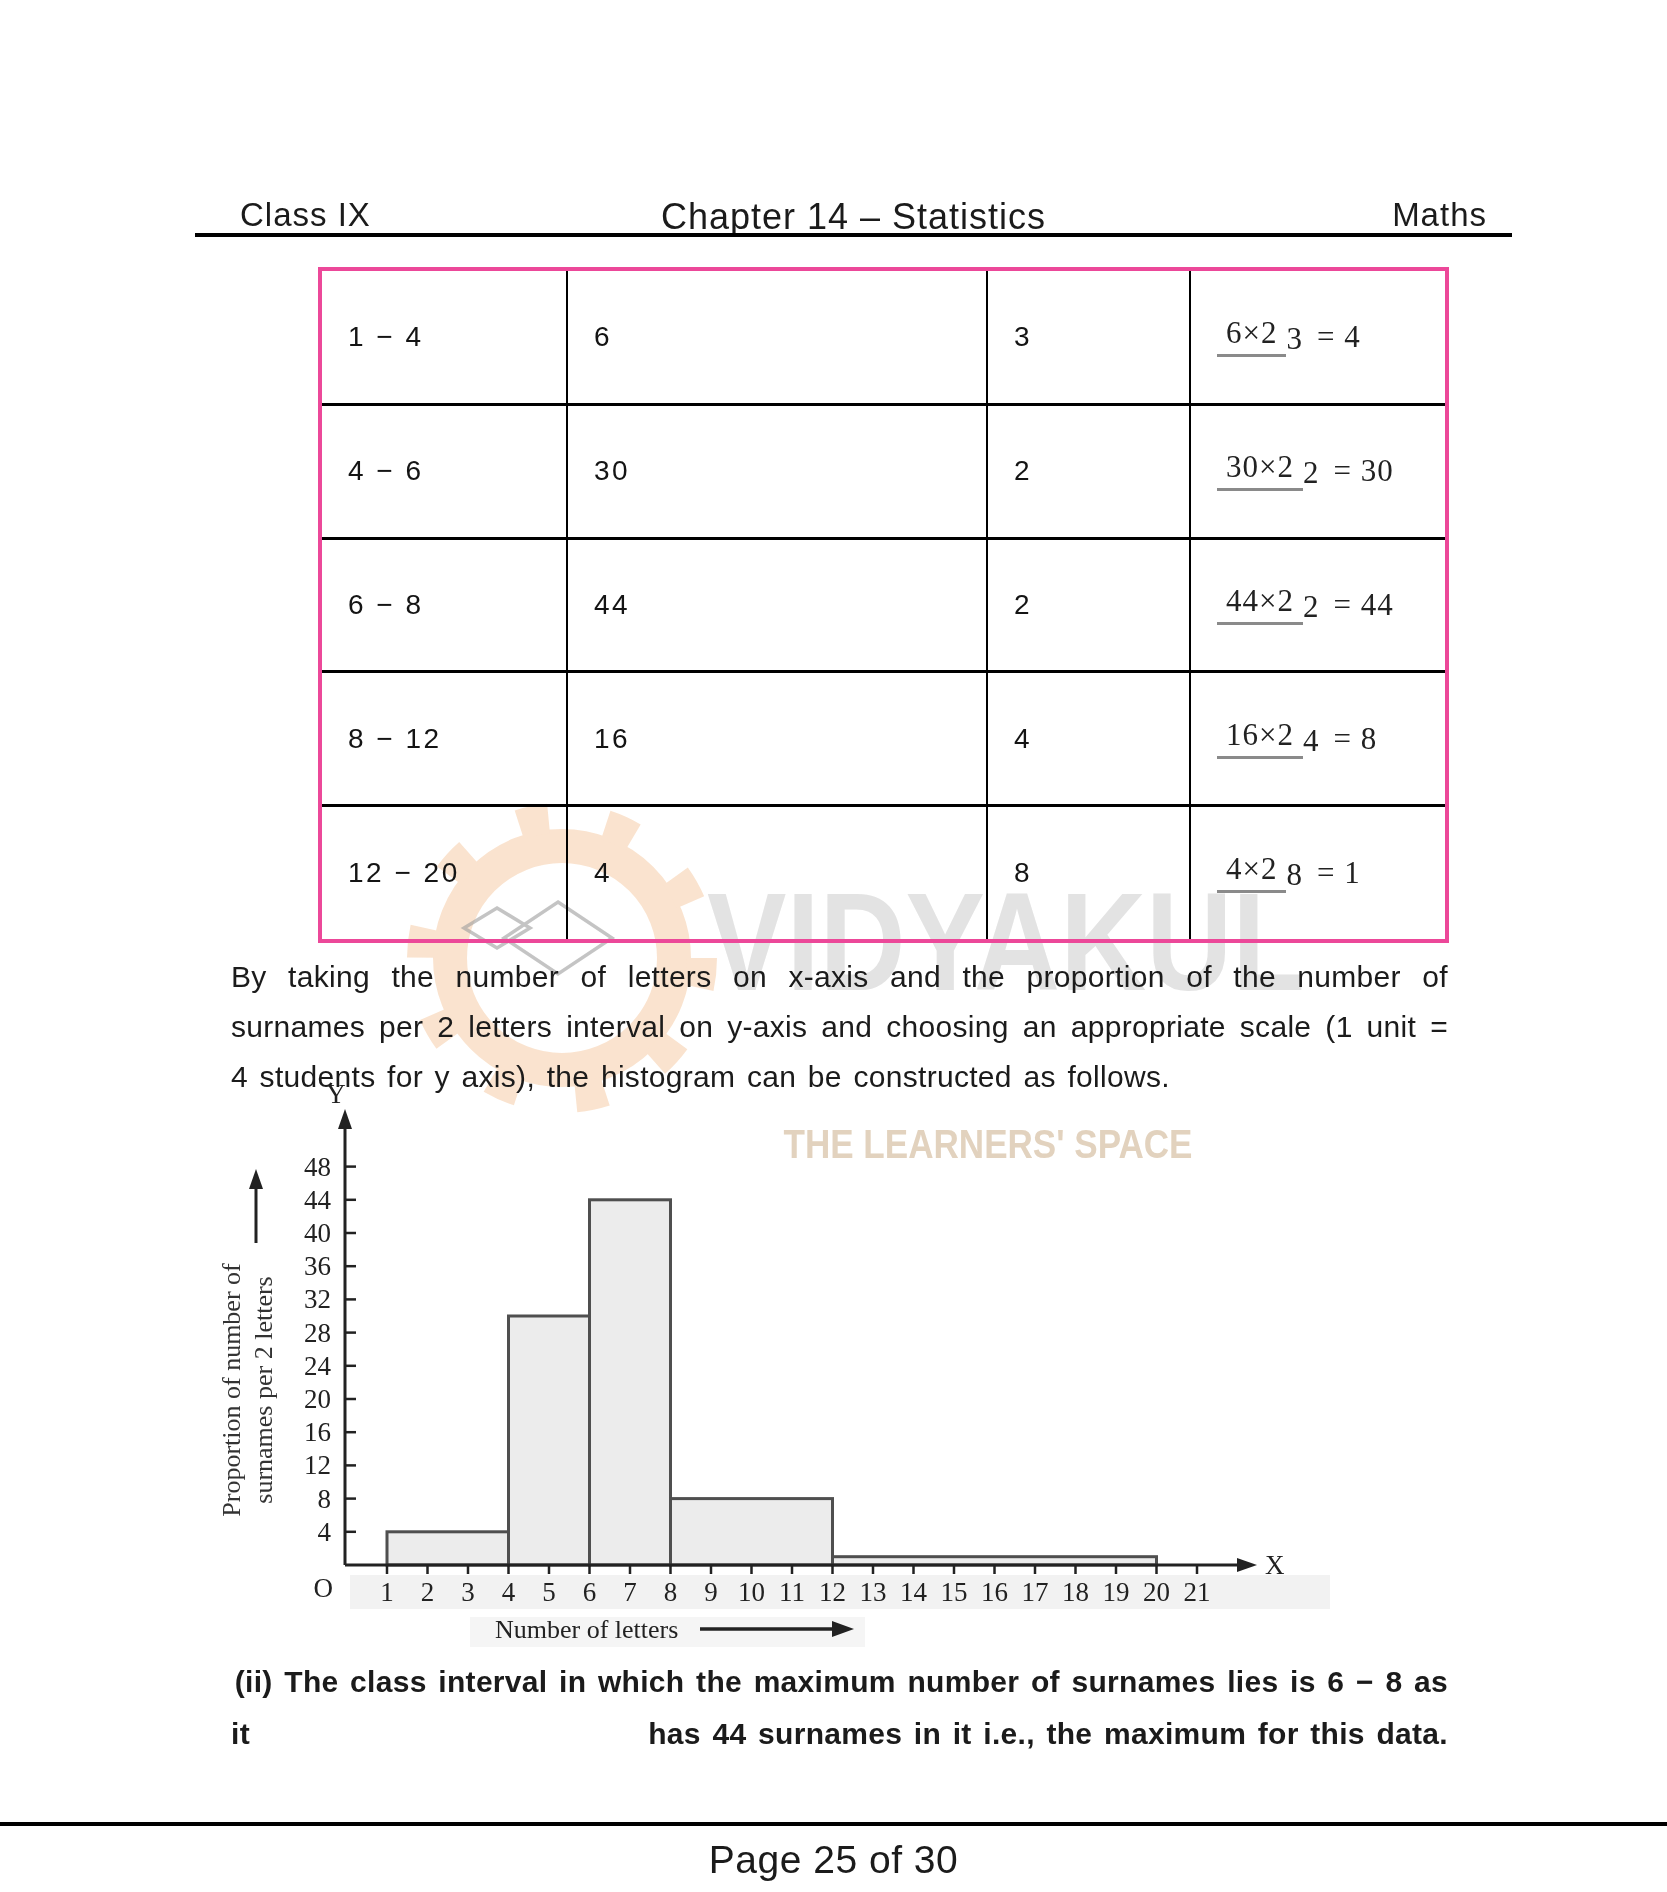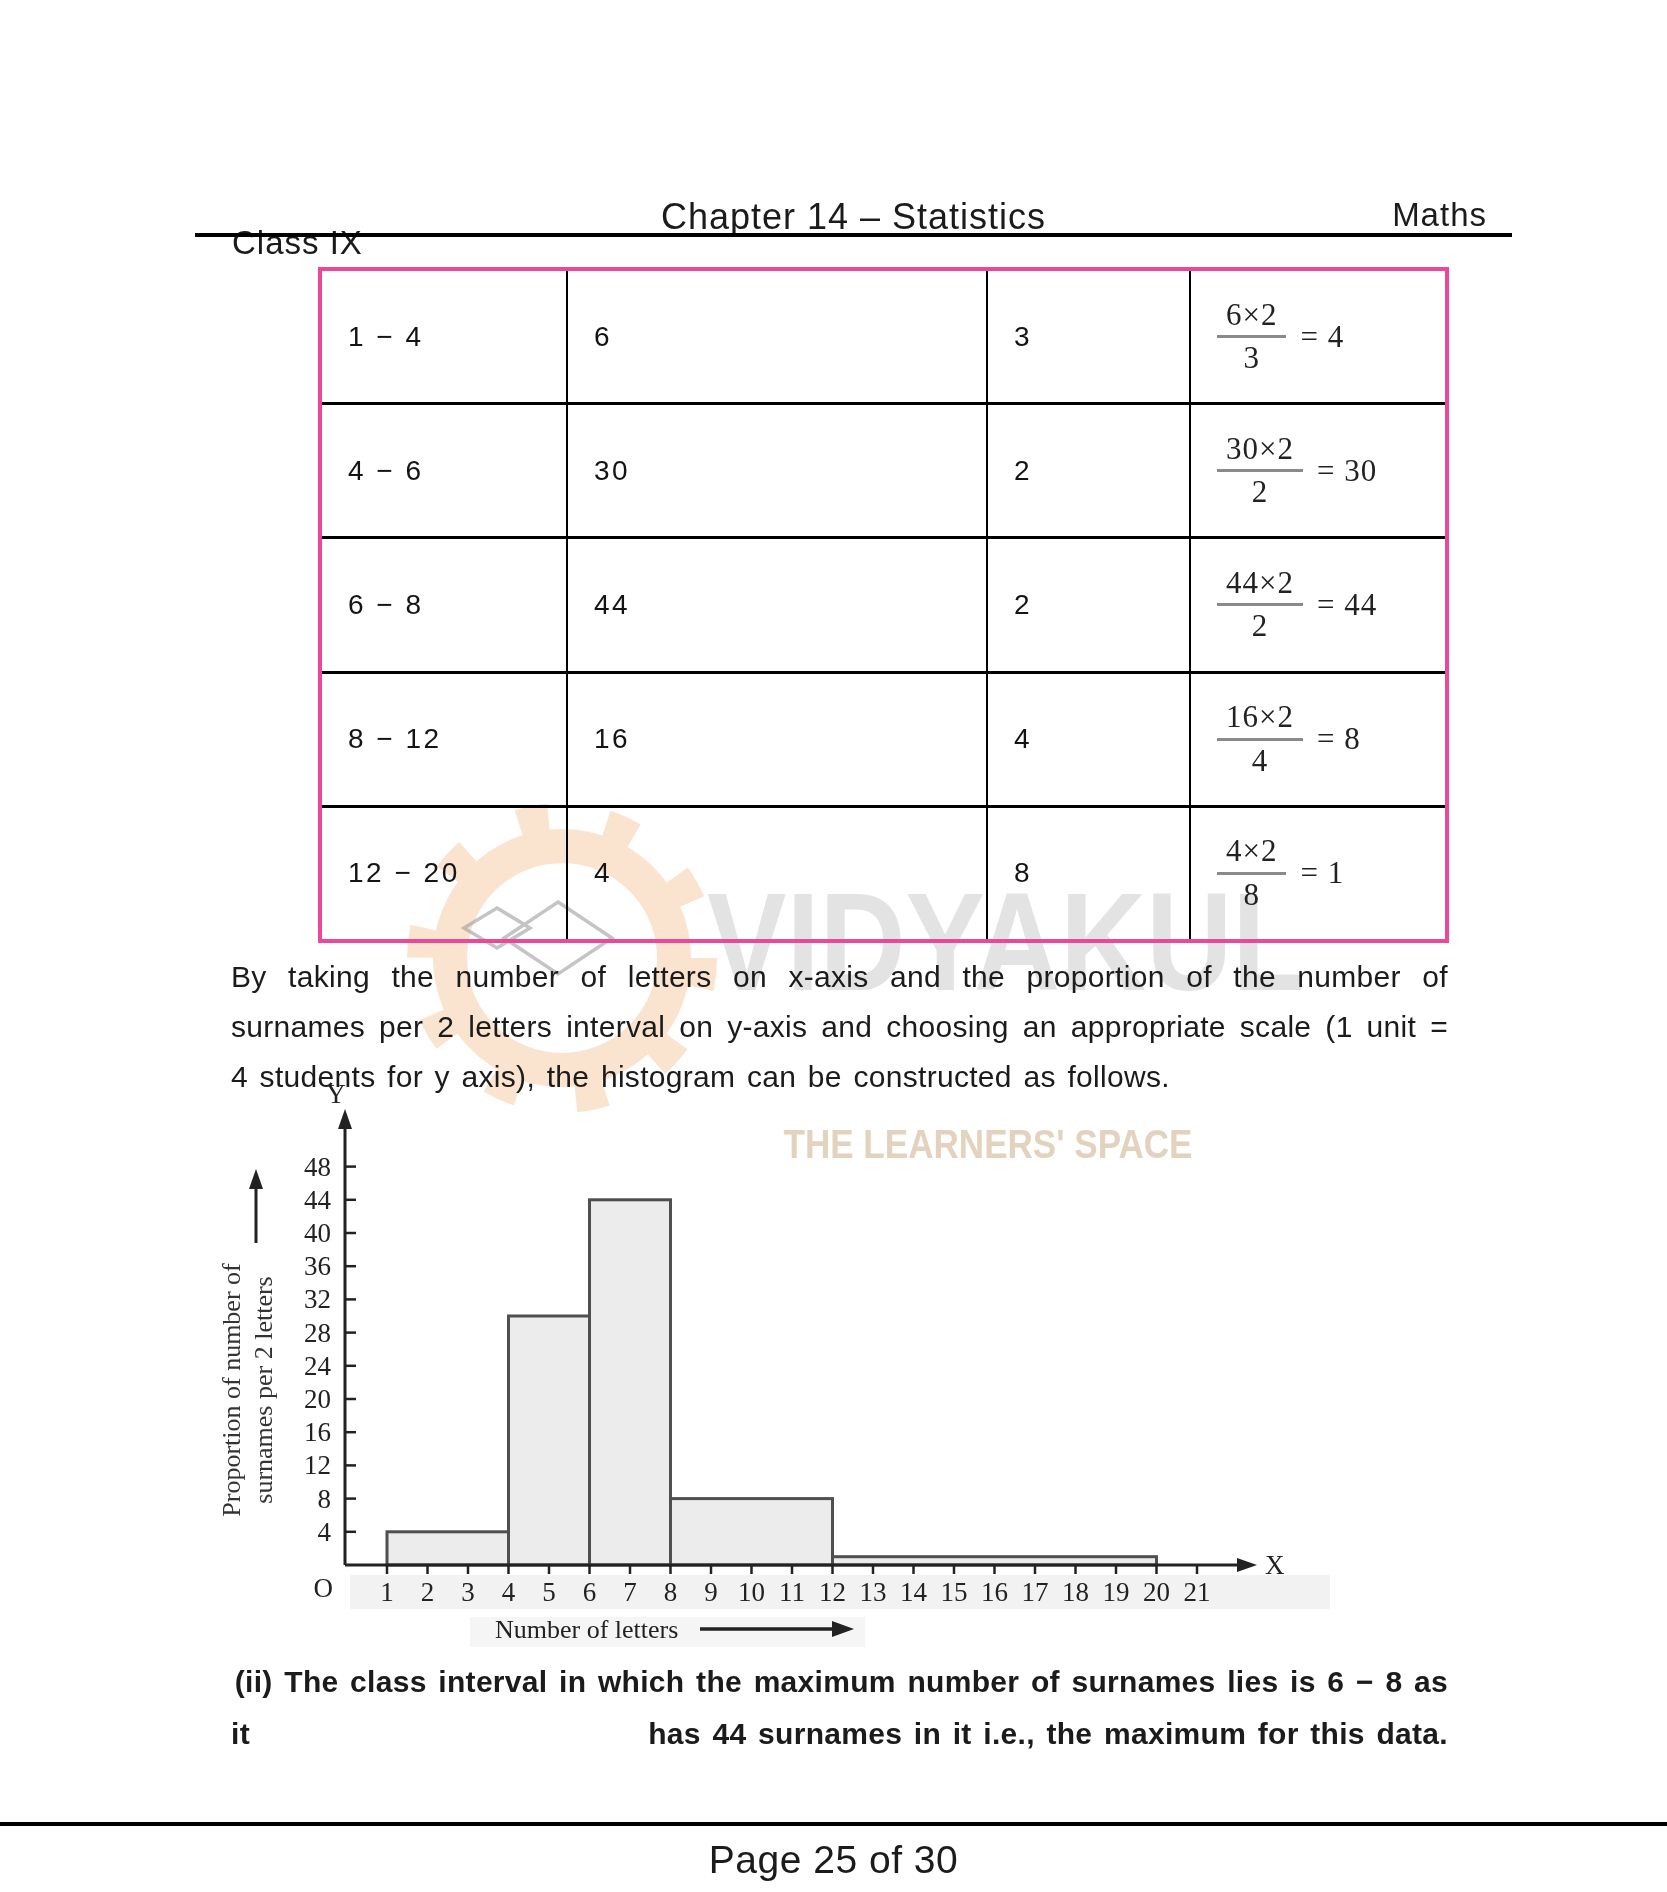--- a/index.html
+++ b/index.html
@@ -2,38 +2,38 @@
 <html><head>
 <meta charset="utf-8">
 <style>
   html,body{margin:0;padding:0;background:#888;}
   .page{
     position:relative;width:1667px;height:1892px;background:#ffffff;
     font-family:"Liberation Sans",sans-serif;color:#1b1b1b;overflow:hidden;margin:0 auto;
   }
   .abs{position:absolute;}
   
-  .hdr-left{left:232px;top:196px;font-size:33px;letter-spacing:1px;margin-top:28px;}
+  .hdr-left{left:240px;top:196px;font-size:33px;letter-spacing:1px;}
   .hdr-center{left:195px;top:196px;width:1317px;text-align:center;font-size:36px;letter-spacing:1px;}
   .hdr-right{left:195px;top:196px;width:1292px;text-align:right;font-size:33px;letter-spacing:1px;}
   .hdr-rule{left:195px;top:233px;width:1317px;height:4px;background:#000;}
   
   table.freq{
     position:absolute;left:318px;top:267px;width:1127px;height:676px;
     border-collapse:collapse;table-layout:fixed;border:4px solid #ec4899;background:transparent;padding-left:18px;
   }
   table.freq td{
     border-left:2.5px solid #000;border-right:2.5px solid #000;
     border-top:3.5px solid #000;border-bottom:3.5px solid #000;
     vertical-align:middle;padding-left:26px;
     font-size:28px;letter-spacing:2.5px;color:#141414;
   }
   td.formula-td{padding-left:30px;}
   .fwrap{display:flex;align-items:center;gap:14px;font-family:"Liberation Serif",serif;}
-  .frac{display:inline-flex;flex-direction:column;align-items:center;font-size:31px;letter-spacing:1px;color:#222;}
+  .frac{display:inline-flex;flex-direction:row;align-items:center;font-size:31px;letter-spacing:1px;color:#222;}
   .frac .num{padding:0 9px 4px;border-bottom:3px solid #8a8a8a;line-height:1.05;}
   .frac .den{padding-top:4px;line-height:1.05;}
   .fres{font-size:31px;color:#222;letter-spacing:1px;}
   
   .para{left:195px;top:952px;width:1253px;}
   .para-line{height:50px;line-height:50px;font-size:30px;letter-spacing:.3px;word-spacing:3px;white-space:nowrap;margin-left:36px;}
   .para-line.jl{white-space:normal;text-align:justify;text-align-last:justify;}
   .note{left:195px;top:1656px;width:1253px;font-weight:bold;}
   .note .para-line{height:52px;line-height:52px;text-align:right;}
   

